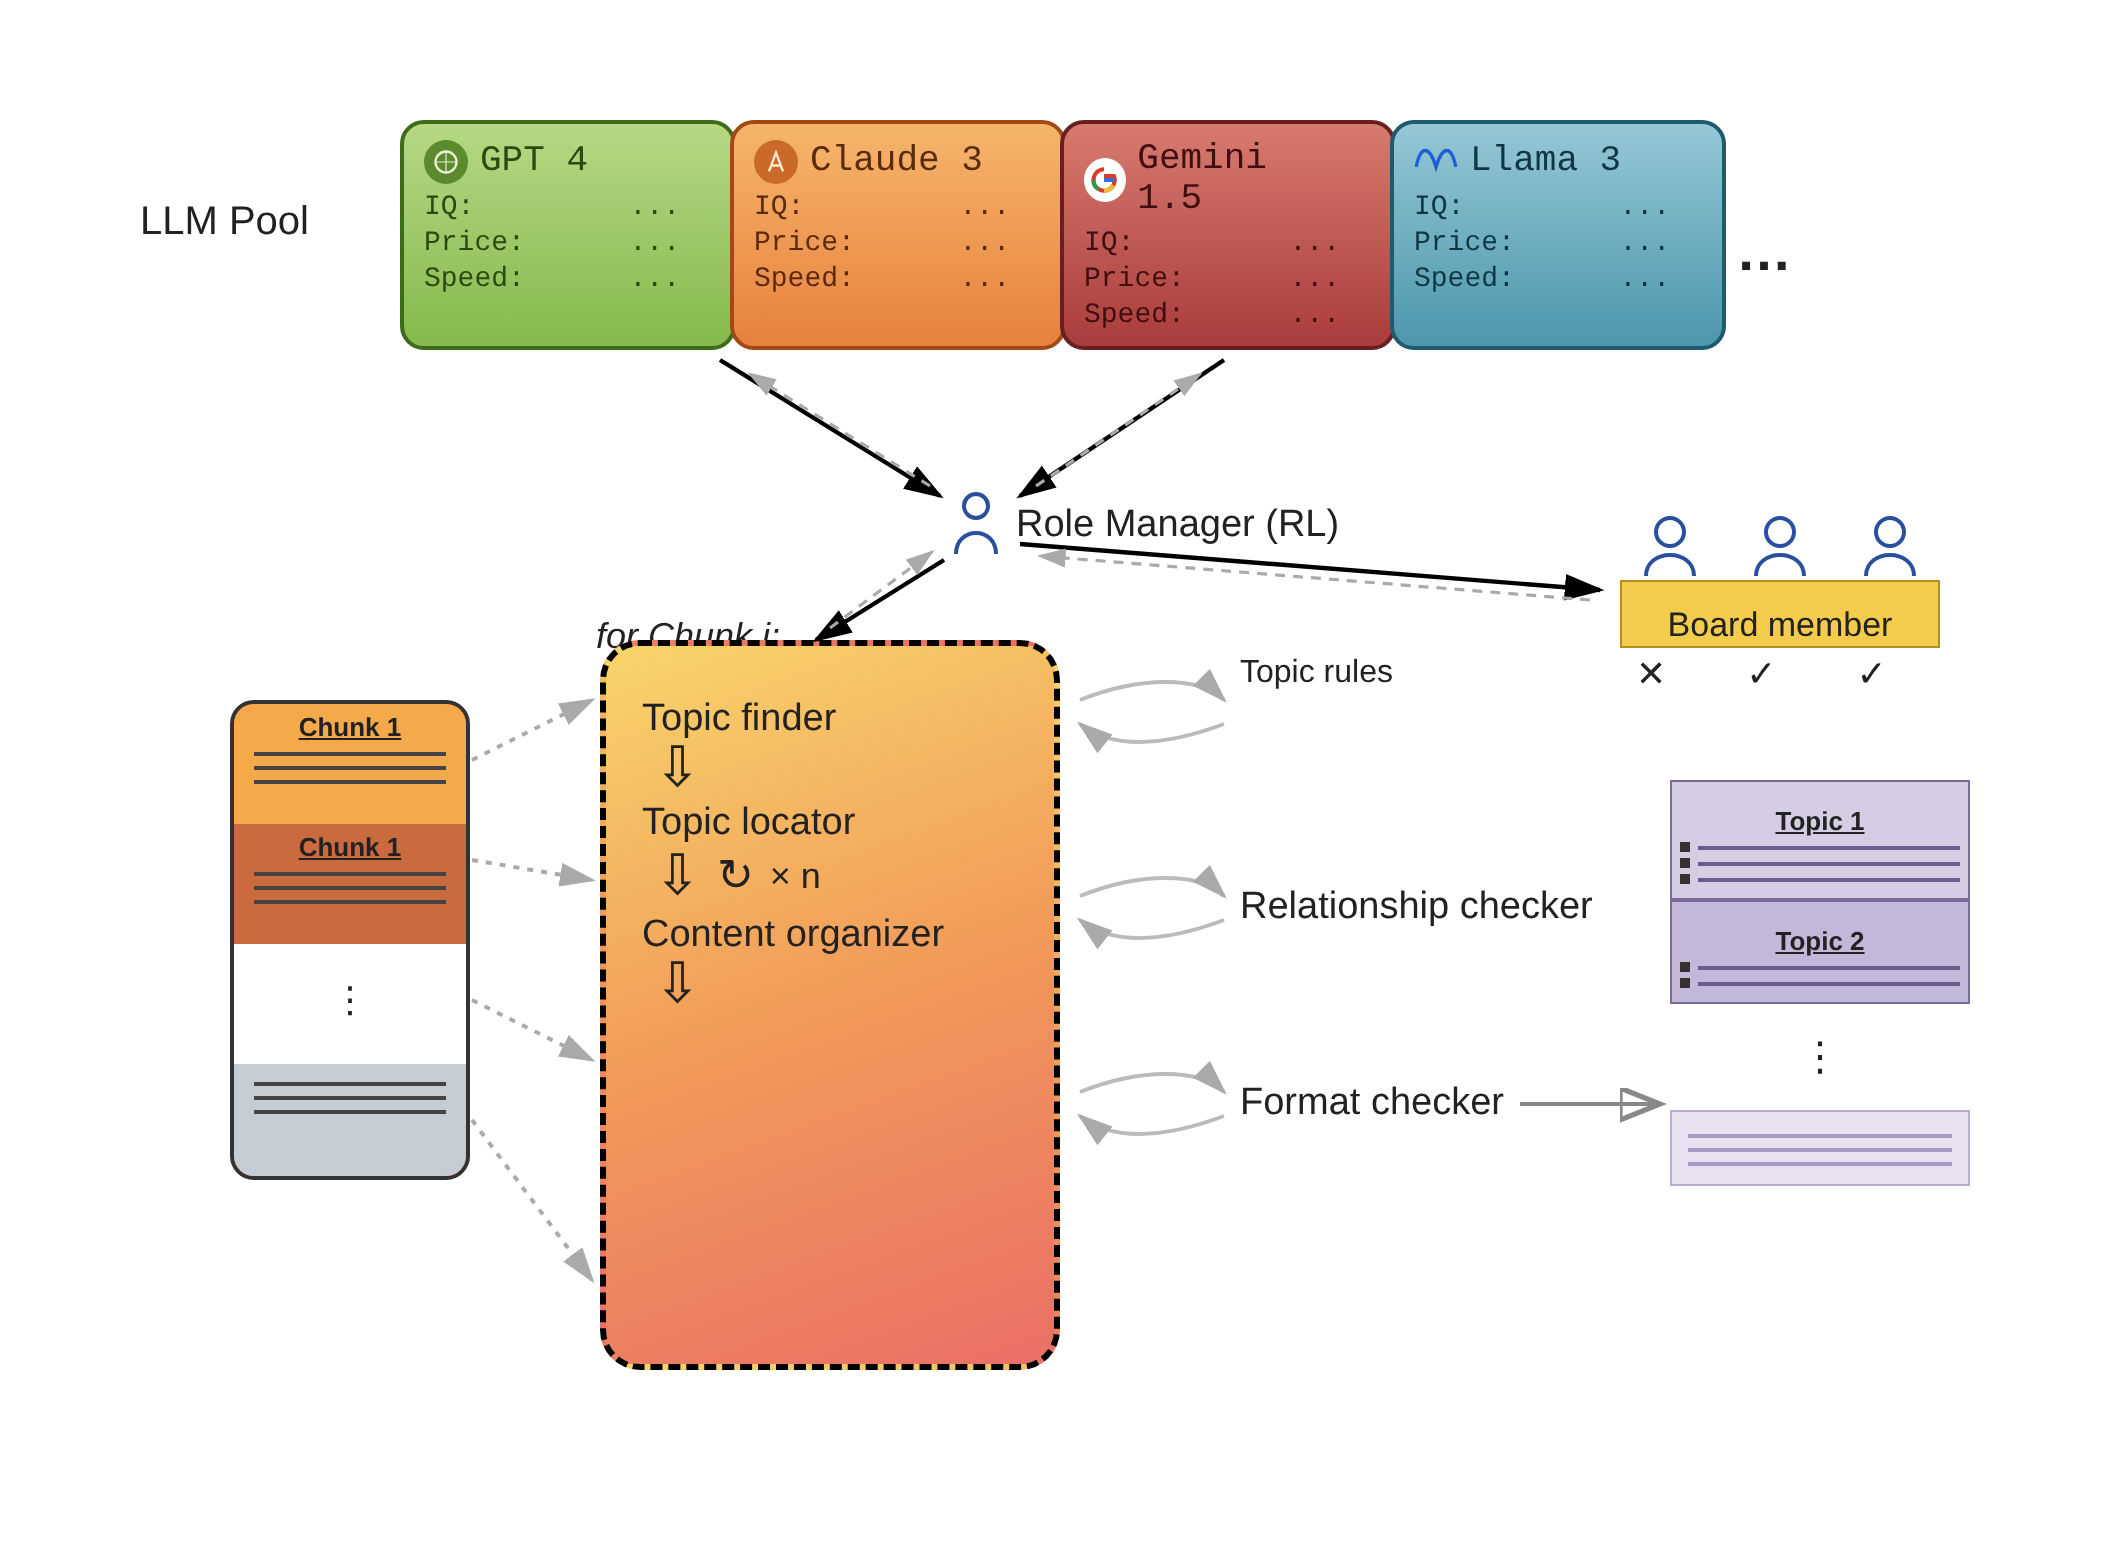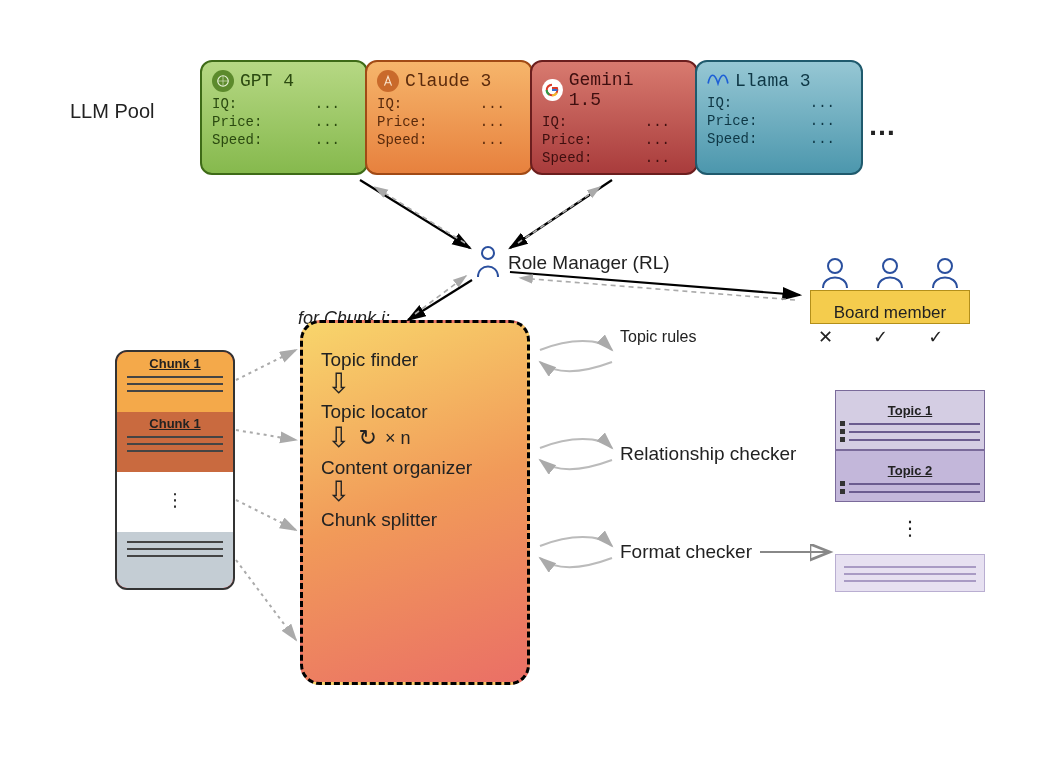--- a/index.html
+++ b/index.html
@@ -226,21 +226,20 @@
   <div class="proc-item">Topic finder</div>
   <div class="down-arrow">⇩</div>
   <div class="proc-item">Topic locator</div>
   <div style="display:flex; align-items:center; gap:8px;">
     <span class="down-arrow">⇩</span>
     <span style="font-size:22px;">↻</span>
     <span style="font-size:18px;">× n</span>
   </div>
   <div class="proc-item">Content organizer</div>
   <div class="down-arrow">⇩</div>
-  <div class="proc-item">Chunk splitter</div>
 </div>
 
 <div class="label" style="left:620px; top:328px; font-size:16px;">Topic rules</div>
 <div class="label" style="left:620px; top:443px; font-size:19px;">Relationship checker</div>
 <div class="label" style="left:620px; top:541px; font-size:19px;">Format checker</div>
 
 <svg style="position:absolute; left:815px; top:256px;" width="150" height="34">
   <g class="person-icon" stroke="#3a6fae">
     <circle cx="20" cy="10" r="7"></circle>
       <path d="M8 32 C8 18 32 18 32 32"></path>

